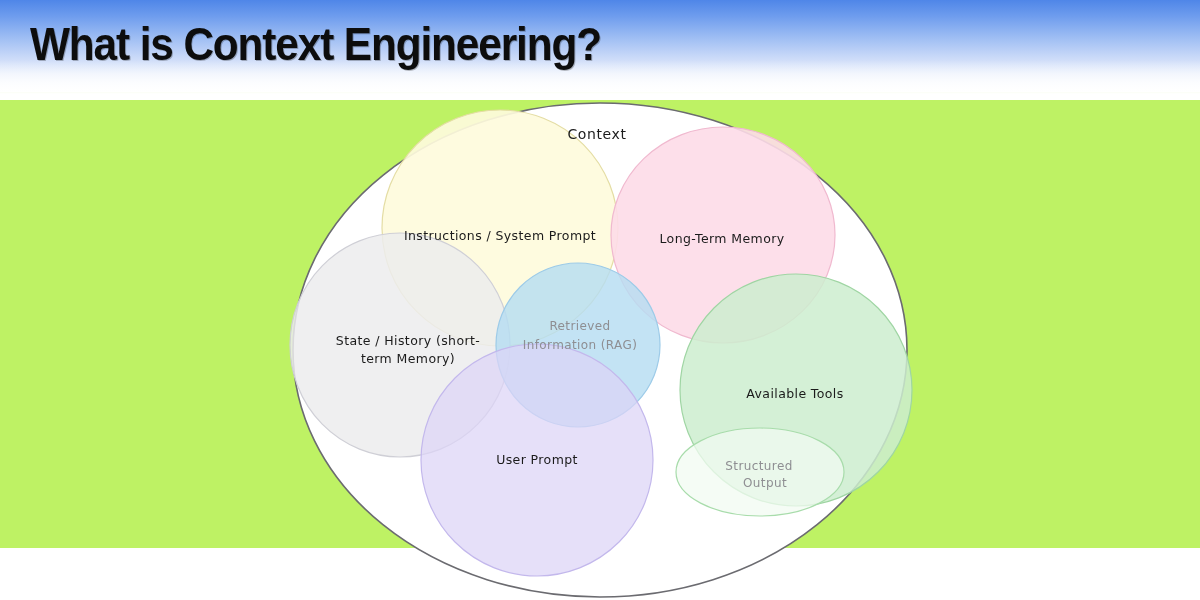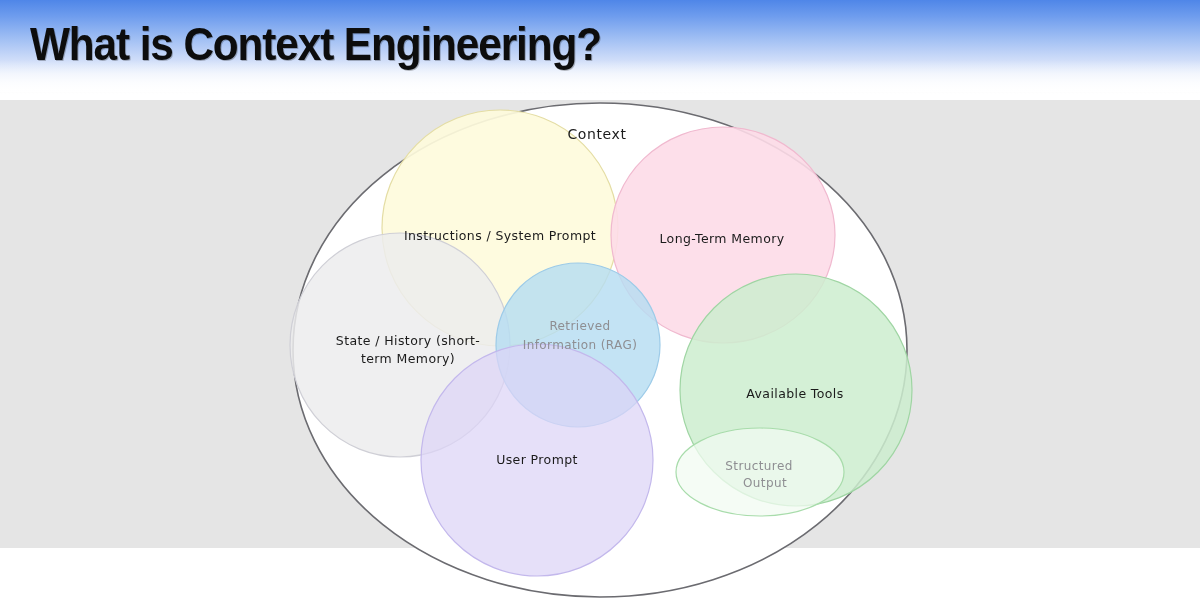--- a/index.html
+++ b/index.html
@@ -11,21 +11,21 @@
     width: 1200px;
     height: 600px;
     overflow: hidden;
     font-family: "DejaVu Sans", sans-serif;
     position: relative;
   }
   #slide {
     position: relative;
     width: 1200px;
     height: 548px;
-    background: #e5e5e5;
+    background: #bef264;
   }
   
   #header-band {
     position: absolute;
     left: 0; top: 0;
     width: 1200px;
     height: 92px;
     background: linear-gradient(to bottom,
         #4f86e8 0%,
         #6f9dee 18%,

